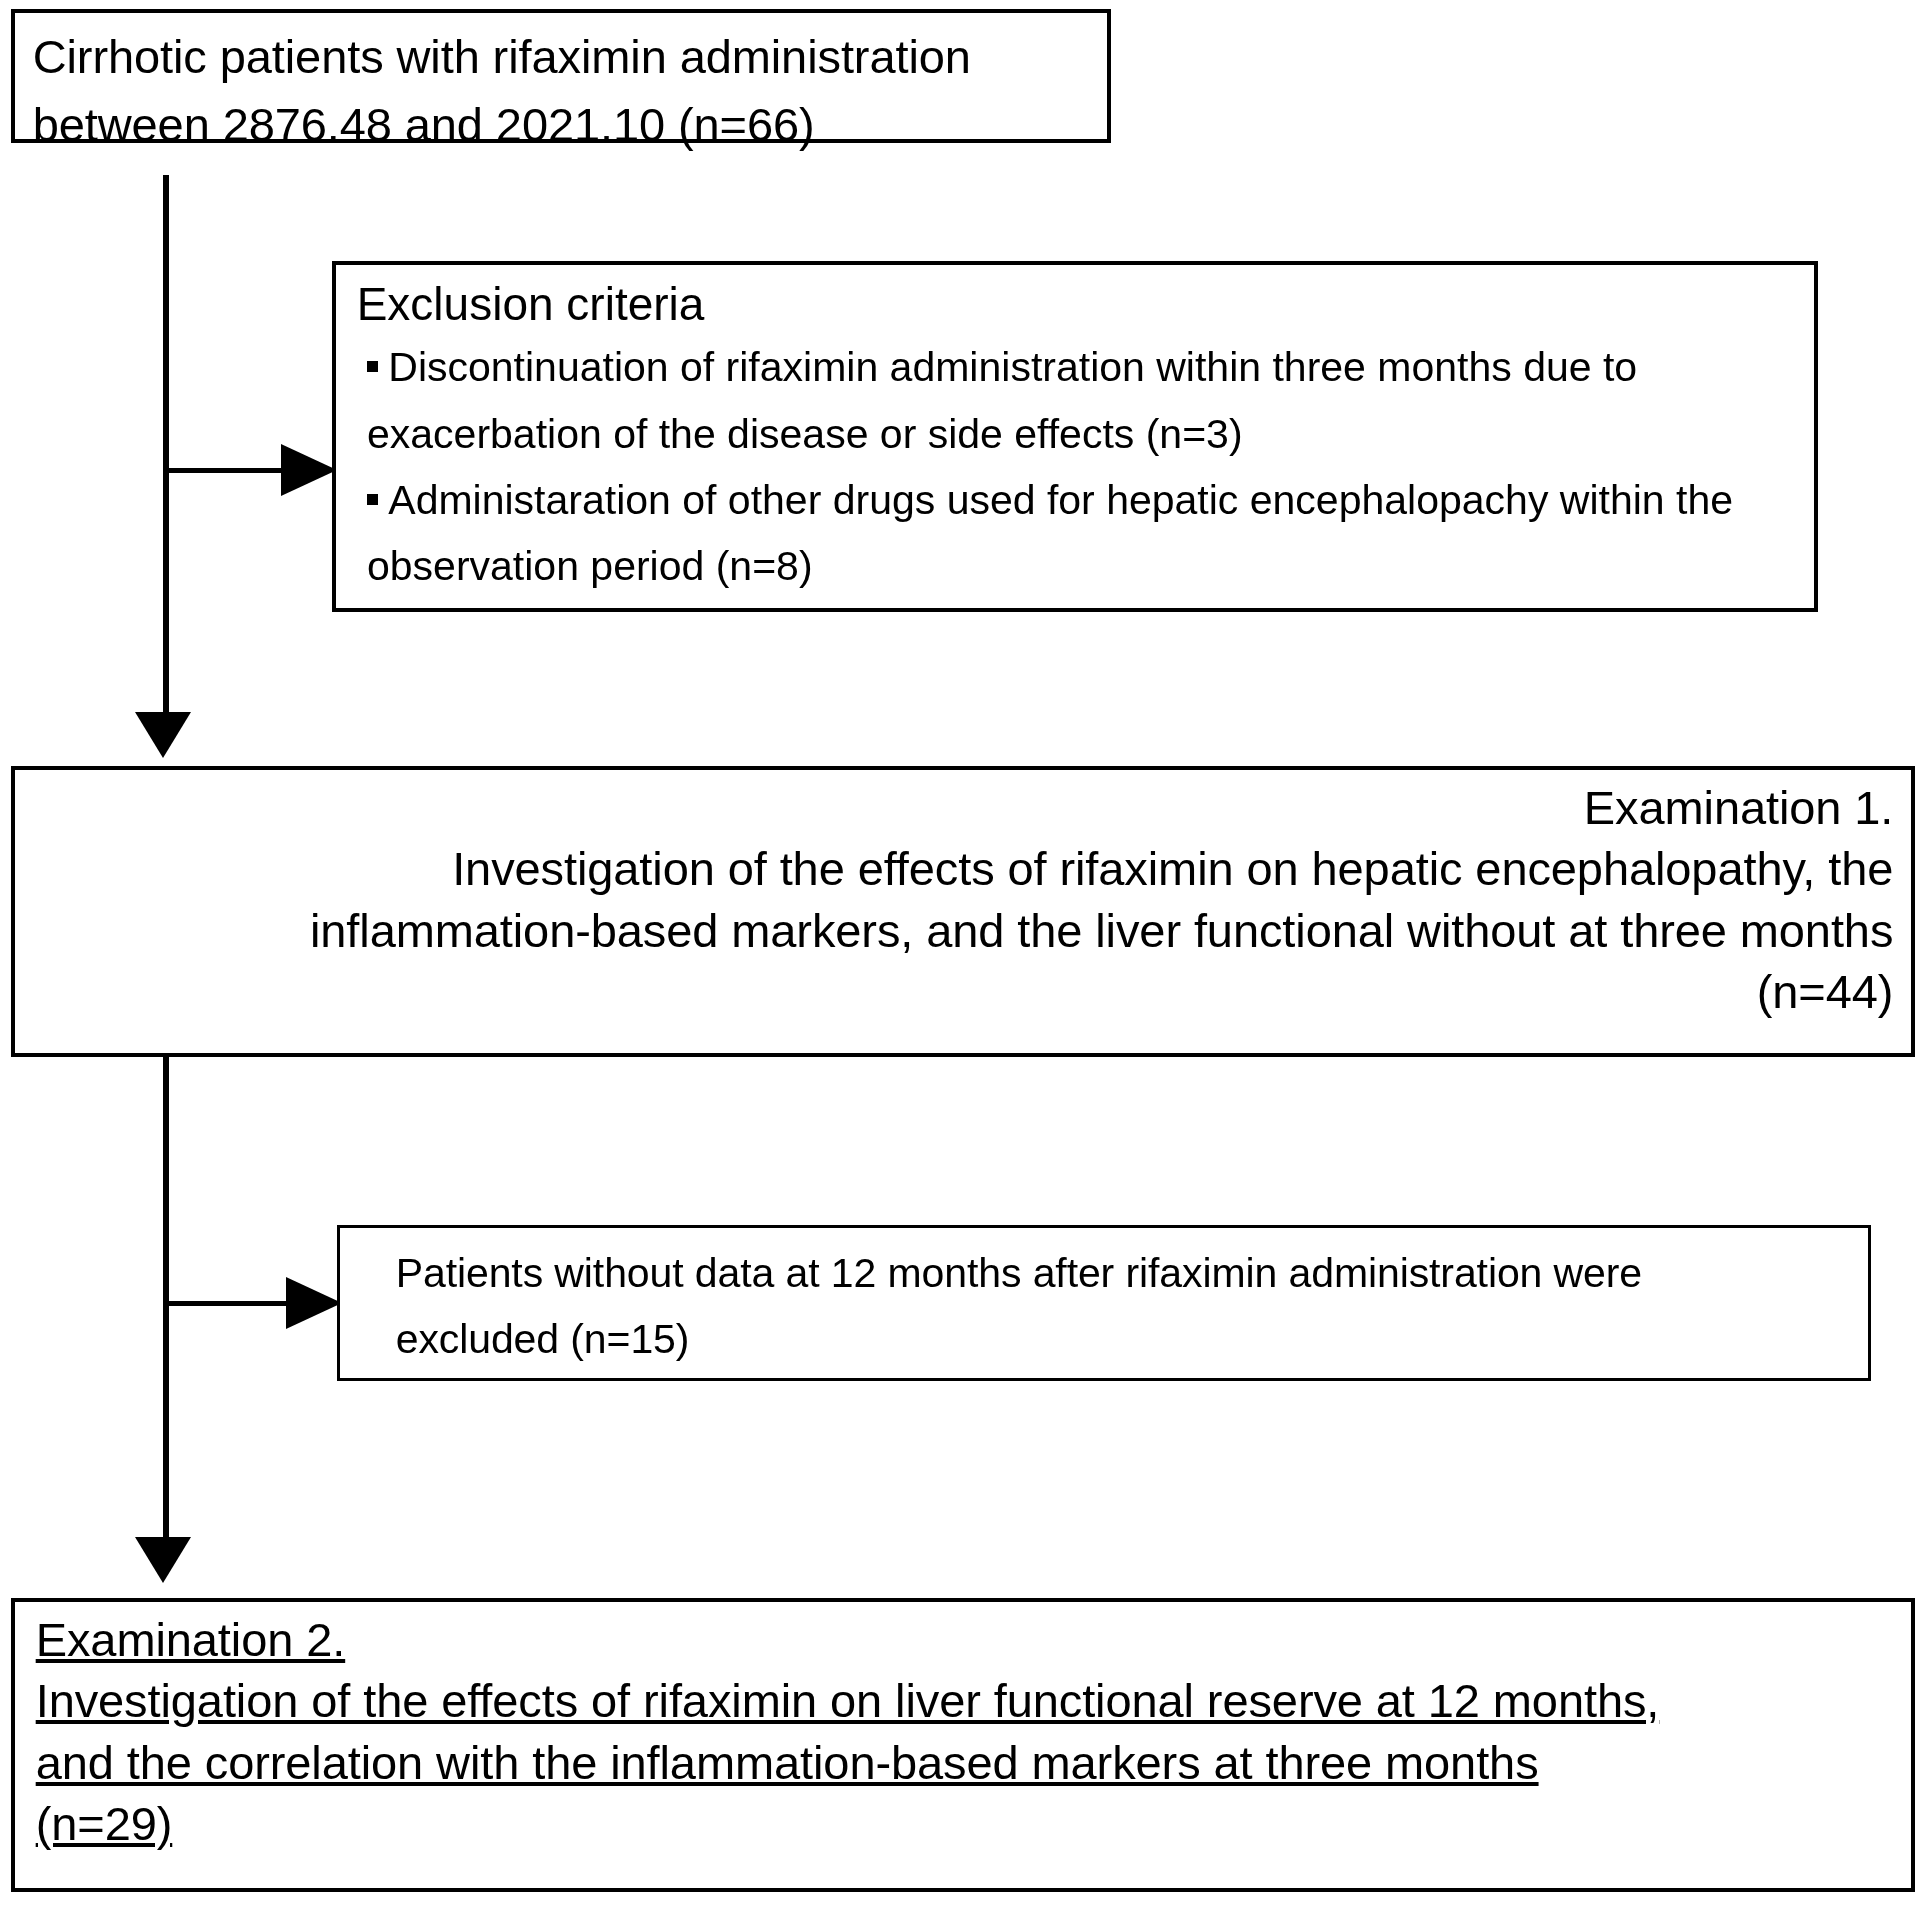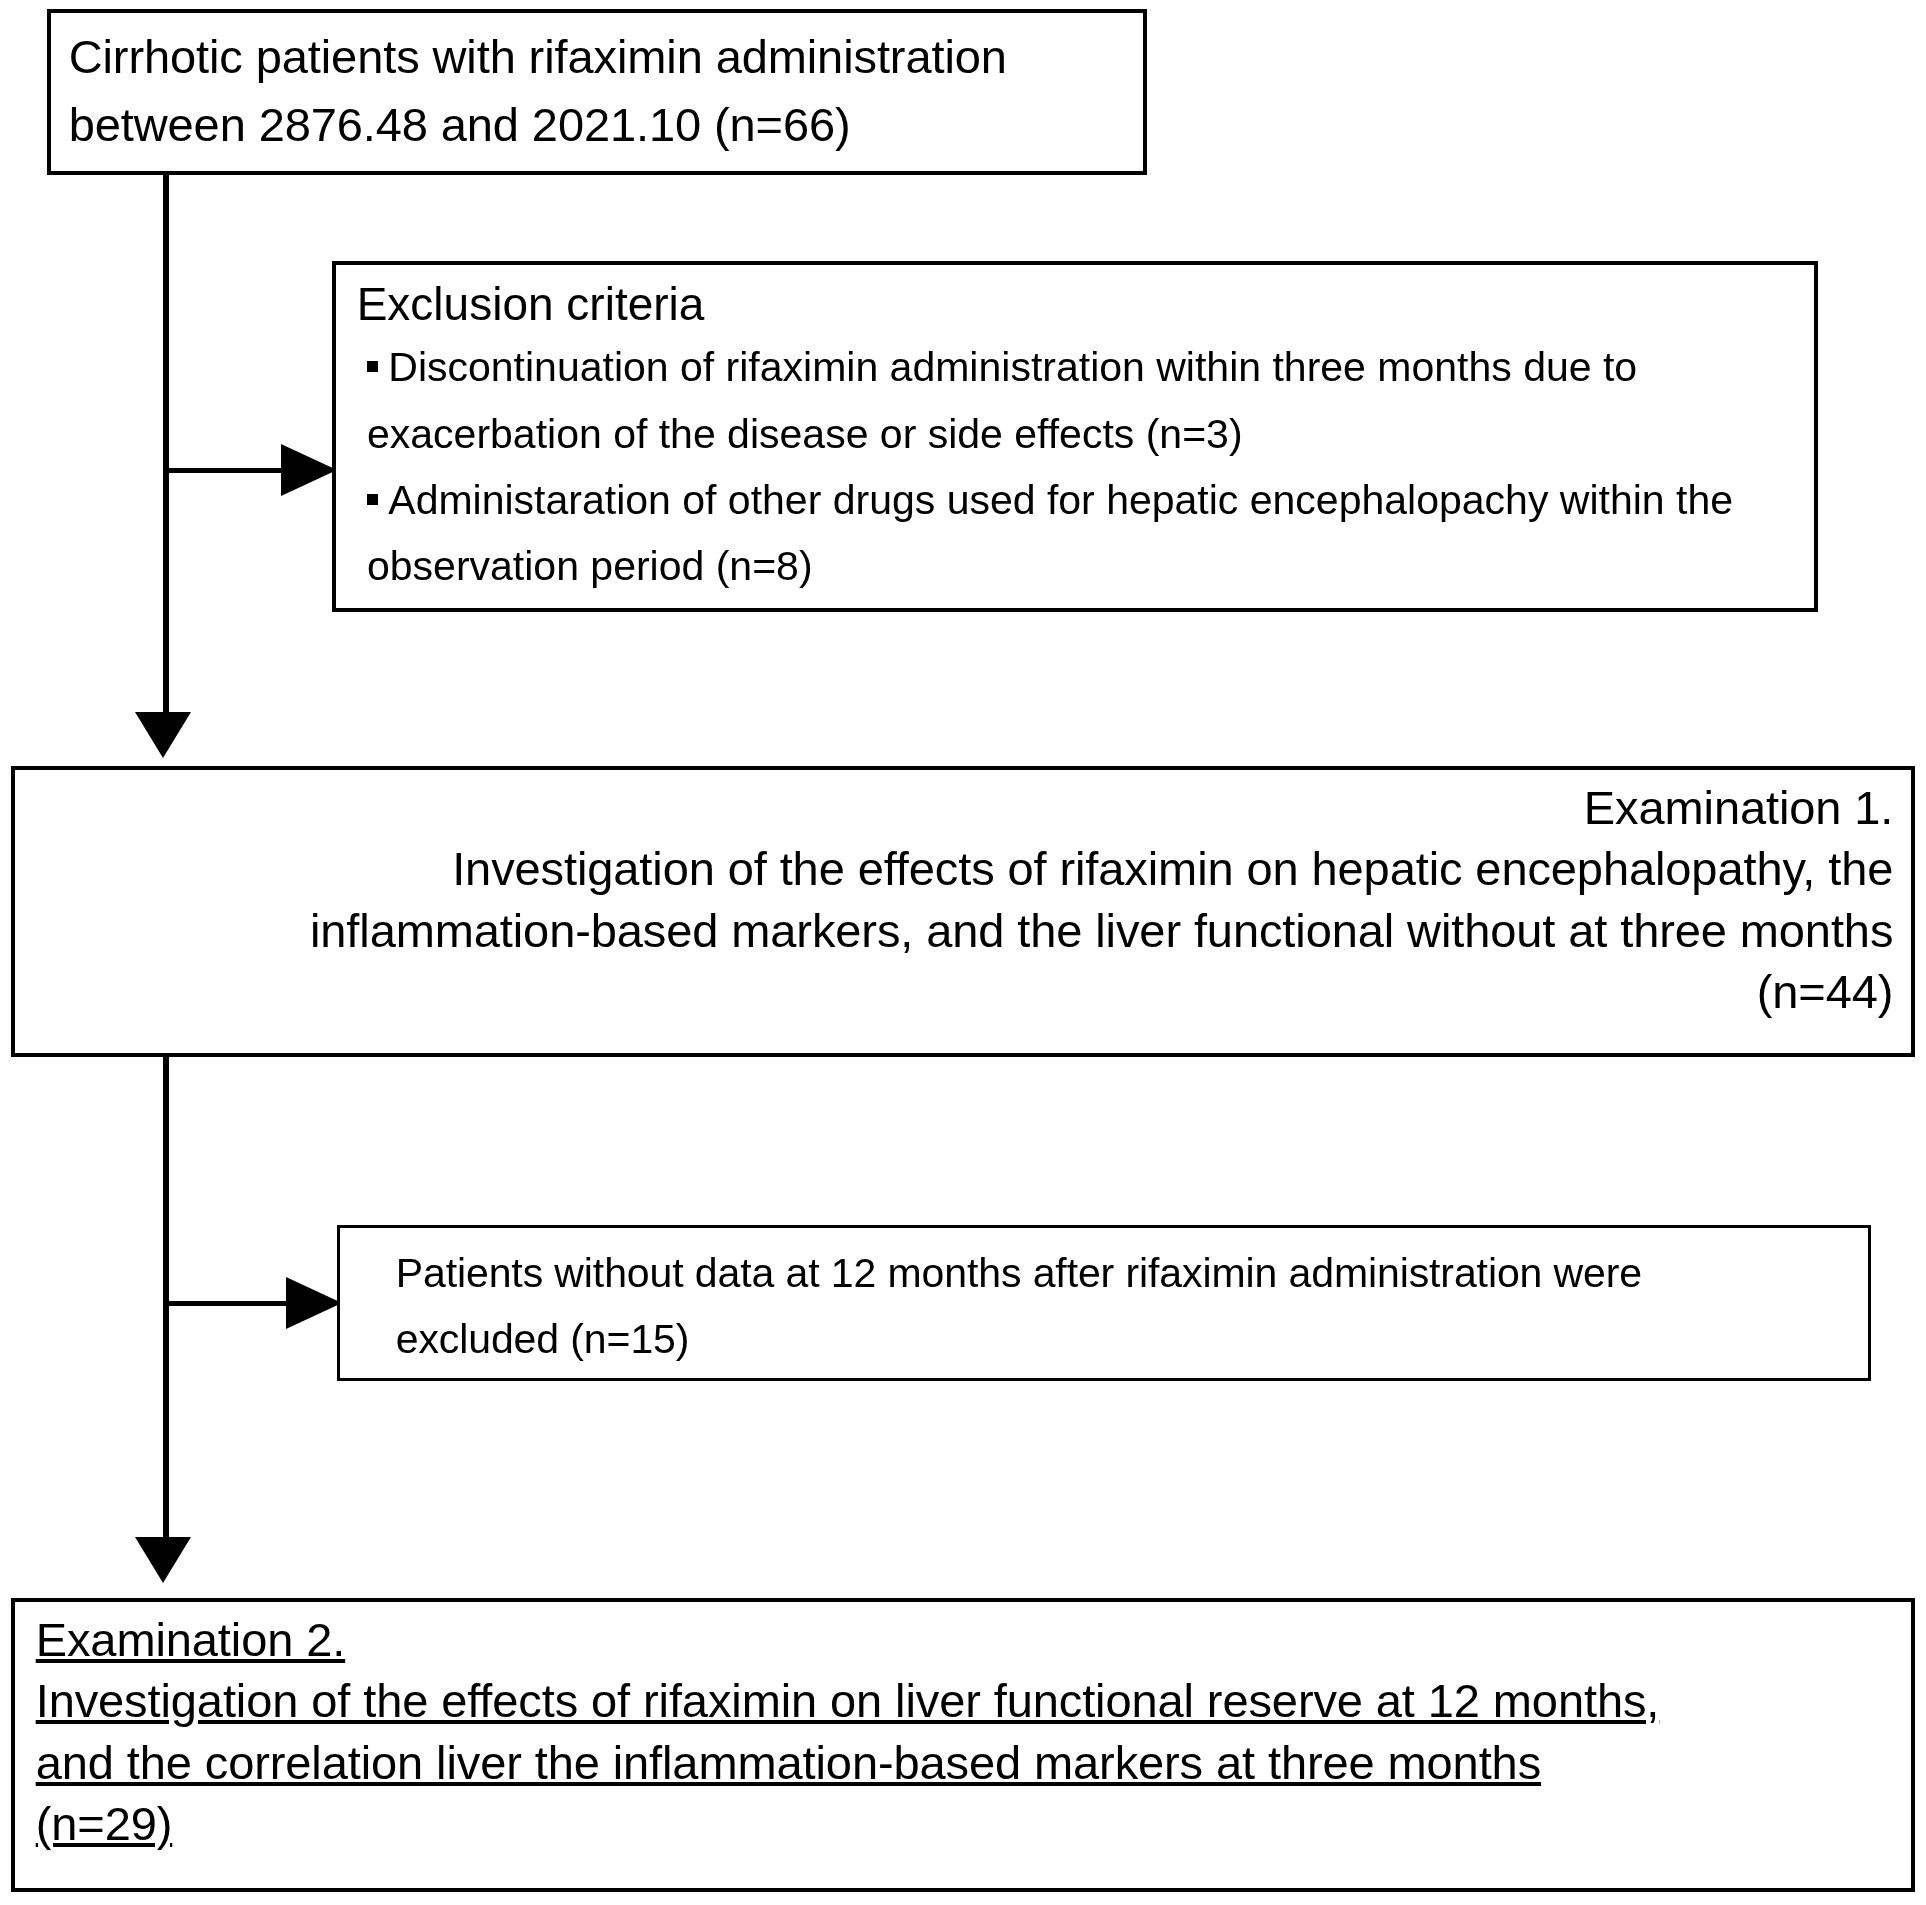--- a/index.html
+++ b/index.html
@@ -33,22 +33,21 @@
     line-height: 1.33;
     white-space: nowrap;
     letter-spacing: -0.1px;
   }
 
   
   #box-source {
     left: 11px;
     top: 8.9px;
     width: 1100px;
-    height: 166px;
-    margin-left: 36px;
+    height: 134px;
   }
   #box-source .node-inner { padding: 10.3px 14.8px 7.4px 17.7px; }
   #box-source .line { font-size: 47px; line-height: 1.45; }
 
   
   #box-exclusion {
     left: 332px;
     top: 261px;
     width: 1486px;
     height: 351px;
@@ -188,19 +187,19 @@
     <div class="node-inner">
       <div class="line">Patients without data at 12 months after rifaximin administration were</div>
       <div class="line">excluded (n=15)</div>
     </div>
   </div>
 
   <div class="node" id="box-exam2">
     <div class="node-inner">
       <div class="line">Examination 2.</div>
       <div class="line">Investigation of the effects of rifaximin on liver functional reserve at 12 months,</div>
-      <div class="line">and the correlation liver the inflammation-based markers at three months</div>
+      <div class="line">and the correlation with the inflammation-based markers at three months</div>
       <div class="line">(n=29)</div>
     </div>
   </div>
 
 </div>
 
 
 </body></html>

